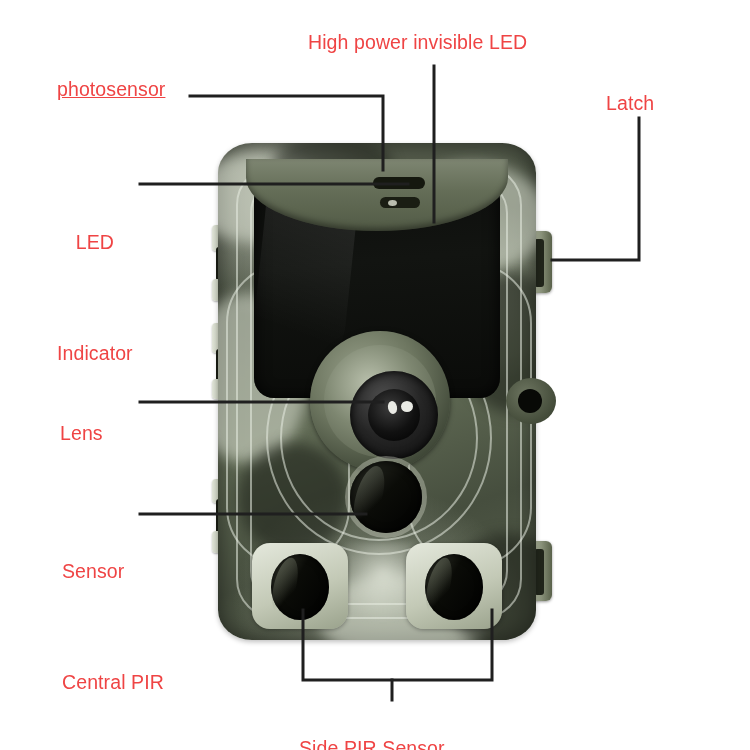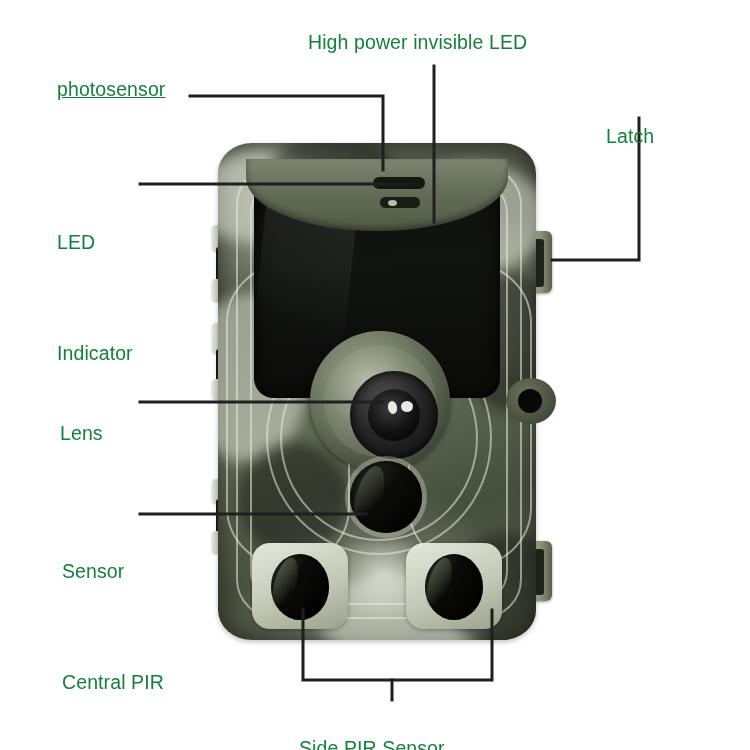--- a/index.html
+++ b/index.html
@@ -7,21 +7,21 @@
     width:750px;height:750px;
     background:#ffffff;
     font-family:"Liberation Sans",sans-serif;
     overflow:hidden;
     position:relative;
   }
   #stage{position:absolute;inset:0;width:750px;height:750px;}
 
   .label{
     position:absolute;
-    color:#15803d;
+    color:#ef4444;
     font-size:19.5px;
     line-height:26px;
     white-space:pre;
     letter-spacing:.1px;
   }
   .label.two-line{line-height:37px;}
 
   svg.overlay{position:absolute;left:0;top:0;width:750px;height:750px;pointer-events:none;}
 
   
@@ -260,23 +260,23 @@
 
       <path d="M303 610 L303 680 L492 680 L492 610"></path>
       <path d="M392 680 L392 700"></path>
     </g>
   </svg>
 
   <div class="label" style="left:57px;top:76px;text-decoration:underline;">photosensor</div>
 
   <div class="label" style="left:308px;top:29px;">High power invisible LED</div>
 
-  <div class="label" style="left:606px;top:90px;margin-top:33px;">Latch</div>
-
-  <div class="label two-line" style="left:57px;top:150px;">
+  <div class="label" style="left:606px;top:90px;">Latch</div>
+
+  <div class="label two-line" style="left:57px;top:150px;text-align:center;">
     <div>LED</div>
     <div>Indicator</div>
   </div>
 
   <div class="label" style="left:60px;top:389px;margin-top:31px;">Lens</div>
 
   <div class="label two-line" style="left:62px;top:479px;">
     <div>Sensor</div>
     <div>Central PIR</div>
   </div>

